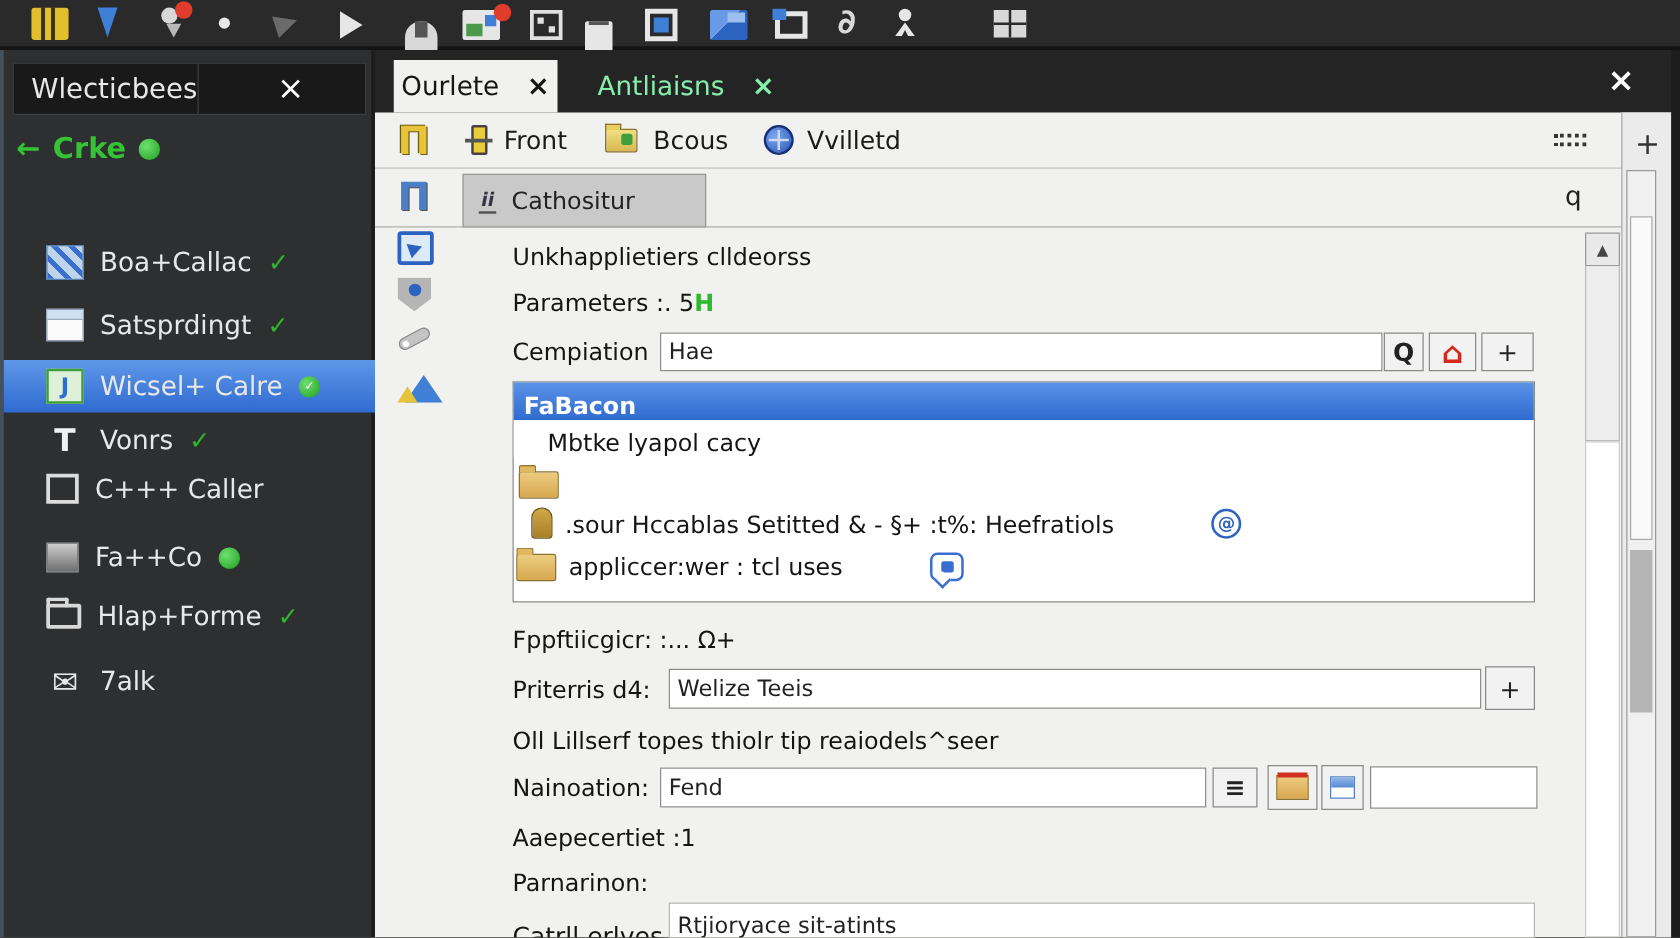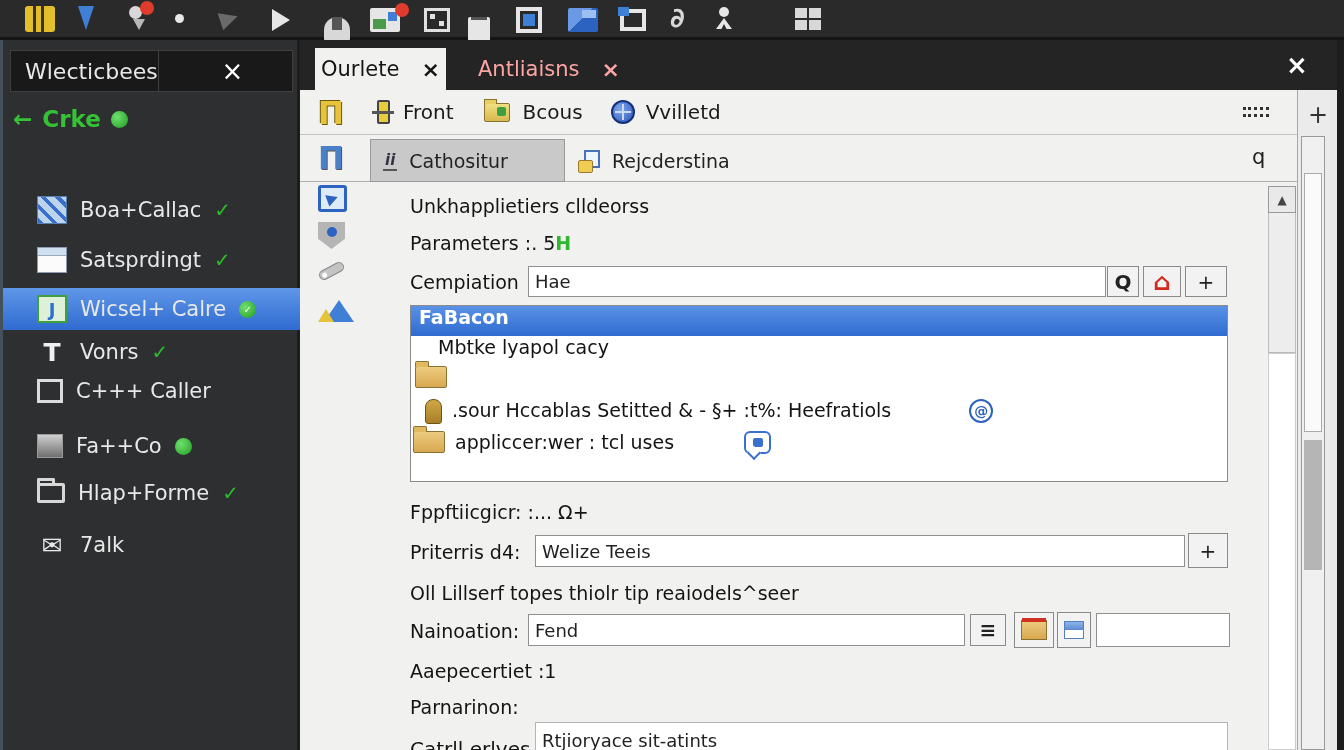--- a/index.html
+++ b/index.html
@@ -63,21 +63,21 @@
   .ic-sqout{width:26px;height:24px;border:3px solid #dcdcdc}
   .ic-sqgray{width:26px;height:24px;background:linear-gradient(#cfcfcf,#6f6f6f);border:1px solid #999}
   .ic-foldout{width:28px;height:20px;border:3px solid #d8d8d8;border-radius:2px;position:relative}
   .ic-foldout::before{content:"";position:absolute;left:-3px;top:-8px;width:12px;height:5px;border:3px solid #d8d8d8;border-bottom:none;border-radius:2px 2px 0 0}
   .ic-mail{color:#e8e8e8;font-size:25px;width:30px;text-align:center}
   
   .main{position:absolute;left:300px;top:40px;width:1044px;height:710px;background:#242424;overflow:hidden}
   .content{position:absolute;left:0;top:50px;width:1037px;height:660px;background:#f1f1ef}
   .tab{position:absolute;top:8px;height:42px;display:flex;align-items:center;gap:22px;font-size:21px;padding:0 6px}
   .tab.active{background:#f1f1ef;color:#151515}
-  .tab.inactive{color:#fca5a5}
+  .tab.inactive{color:#86efac}
   .tclose{font-weight:bold;font-size:22px}
   .winclose{position:absolute;left:986px;top:10px;color:#fff;font-size:26px;font-weight:bold}
   .toolrow{position:absolute;left:0;top:50px;width:997px;height:45px;border-bottom:1px solid #c4c4c4;
     display:flex;align-items:center;padding-left:77px;font-size:20px;color:#1a1a1a}
   .ic-front{width:13px;height:24px;background:#e8cc3a;border:2px solid #444;border-radius:2px;position:relative;margin-right:13px}
   .ic-front::before{content:"";position:absolute;left:-7px;top:9px;width:22px;height:3px;background:#555}
   .ic-bcous{width:26px;height:19px;background:linear-gradient(#f0e080,#d8b850);border:1px solid #8a7230;border-radius:2px;position:relative;margin:0 13px 0 30px}
   .ic-bcous::before{content:"";position:absolute;left:-1px;top:-5px;width:11px;height:4px;background:#e8d060;border:1px solid #8a7230;border-bottom:none}
   .ic-bcous i{position:absolute;right:3px;top:3px;width:9px;height:9px;background:#3f9f3f;border-radius:2px}
   .ic-globe{width:24px;height:24px;border-radius:50%;border:2px solid #16307a;margin:0 11px 0 28px;
@@ -110,21 +110,21 @@
   .ic-mountain i{position:absolute;right:0;bottom:0;width:0;height:0;border-left:15px solid transparent;border-right:15px solid transparent;border-bottom:22px solid #3f7fd6}
   .ic-mountain b{position:absolute;left:0;bottom:0;width:0;height:0;border-left:8px solid transparent;border-right:8px solid transparent;border-bottom:13px solid #e6c33a}
   
   .flabel{position:absolute;font-size:19px;color:#141414;white-space:nowrap}
   .ginline{color:#2db82d;font-weight:bold}
   input.fld{position:absolute;border:1px solid #8f8f8f;background:#fff;font-size:18px;padding:2px 6px;
     font-family:"DejaVu Sans","Liberation Sans",sans-serif;color:#222}
   .btn{position:absolute;display:flex;align-items:center;justify-content:center;border:1px solid #8a8a8a;background:#f2f2f2;font-size:20px;color:#222}
   .red{color:#d42a1e;font-size:24px;font-weight:bold}
   .listbox{position:absolute;left:110px;top:265px;width:818px;height:177px;background:#fff;border:1px solid #8a8a8a;font-size:19px;color:#141414}
-  .lrow{position:absolute;left:0;width:100%;display:flex;align-items:flex-start;gap:10px;padding-left:8px}
+  .lrow{position:absolute;left:0;width:100%;display:flex;align-items:flex-end;gap:10px;padding-left:8px}
   .lrow.sel{background:linear-gradient(#5a92e6,#2f6bd0);color:#fff;font-weight:bold}
   .ic-foldtan{width:32px;height:22px;background:linear-gradient(#eccc80,#d8a850);border:1px solid #8a7230;border-radius:2px;position:relative;flex:none}
   .ic-foldtan::before{content:"";position:absolute;left:-1px;top:-6px;width:12px;height:5px;background:#e0b860;border:1px solid #8a7230;border-bottom:none;border-radius:2px 2px 0 0}
   .ic-locktan{width:17px;height:25px;background:linear-gradient(#d0a848,#a87f28);border:1px solid #6a5518;border-radius:8px 8px 3px 3px;flex:none}
   .ic-at{width:24px;height:24px;border:2px solid #2c62c0;border-radius:50%;display:flex;align-items:center;justify-content:center;
     font-size:14px;font-weight:bold;color:#2c62c0;flex:none}
   .ic-bubble{width:27px;height:23px;border:2px solid #3a6fd0;border-radius:6px;background:#fff;display:flex;align-items:center;justify-content:center;position:relative;flex:none}
   .ic-bubble i{width:10px;height:9px;background:#3a6fd0;border-radius:2px}
   .ic-bubble::after{content:"";position:absolute;left:3px;bottom:-6px;width:8px;height:8px;background:#fff;
     border-left:2px solid #3a6fd0;border-bottom:2px solid #3a6fd0;transform:rotate(-45deg)}
@@ -300,27 +300,20 @@
         <i></i>
         <i></i>
       </span>
   </div>
 
   <div class="subrow">
     <div class="subtab-sel">
       <span class="ic-info">ii</span>
       <span>Cathositur</span>
     </div>
-    <div class="subtab">
-      <span class="ic-rejc">
-          <i></i>
-          <b></b>
-        </span>
-      <span>Rejcderstina</span>
-    </div>
     <span class="cornerq">q</span>
   </div>
 
   <div class="strip-ic" style="top:58px"><span class="pillar yellow">Π</span></div>
   <div class="strip-ic" style="top:103px"><span class="pillar blue">Π</span></div>
   <div class="strip-ic" style="top:145px">
       <div class="ic-bluebox">
         <i></i>
       </div>
     </div>

